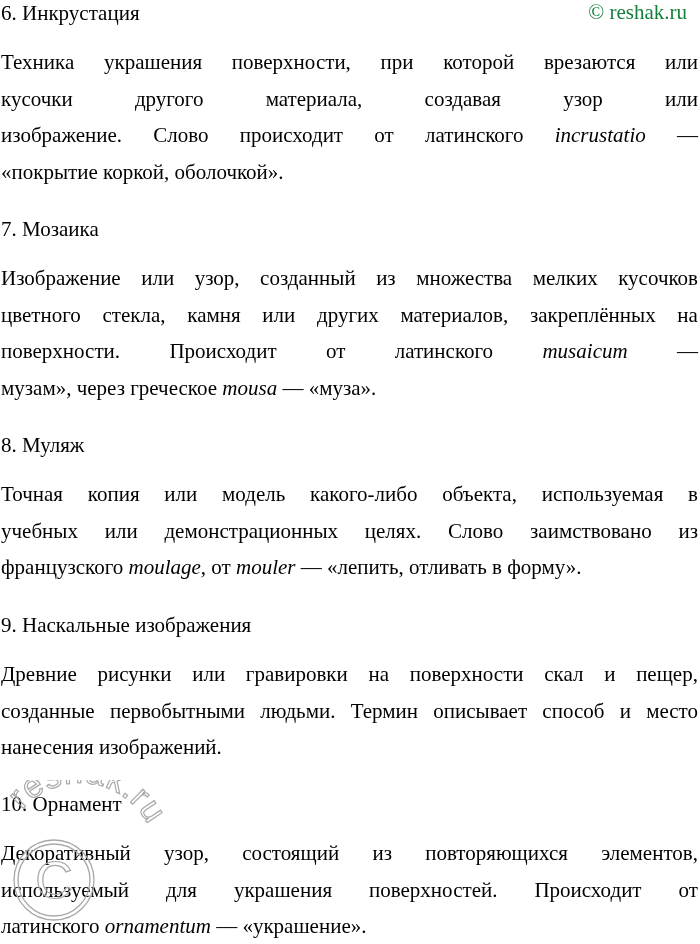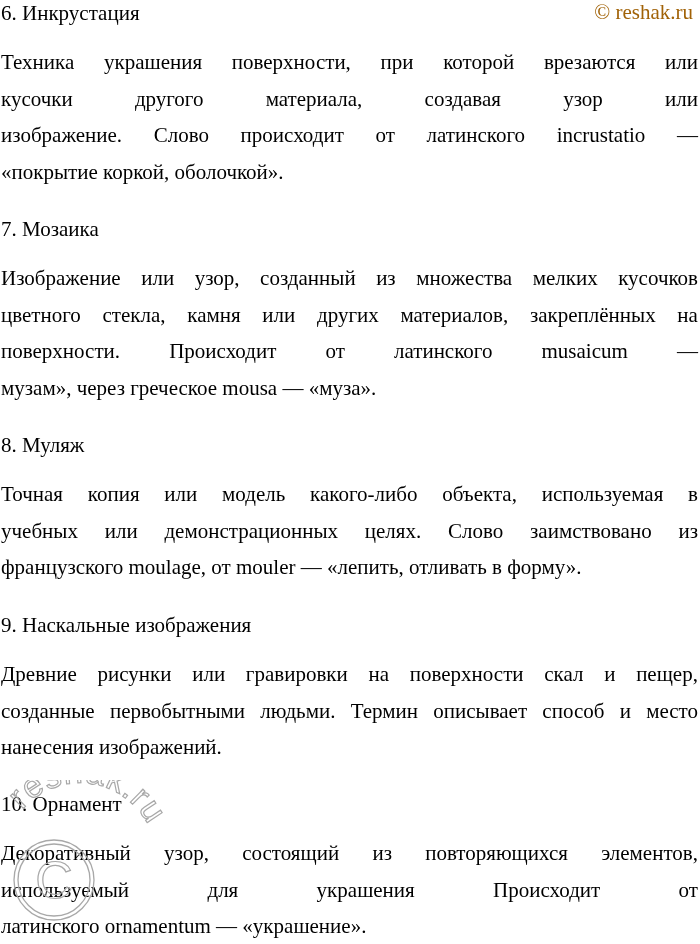--- a/index.html
+++ b/index.html
@@ -17,25 +17,25 @@
     }
     .page {
       position: absolute;
       left: 0;
       top: 0;
       width: 700px;
       height: 944px;
     }
     .copyright {
       position: absolute;
-      right: 7px;
+      right: 13px;
       top: 0px;
       font-size: 21px;
       line-height: 24px;
-      color: #a16207;
+      color: #15803d;
     }
     .heading {
       position: absolute;
       left: 1px;
       font-weight: normal;
       font-size: 21px;
       line-height: 24px;
       white-space: nowrap;
     }
     .para {
@@ -52,21 +52,21 @@
       justify-content: space-between;
       white-space: nowrap;
       height: 36.6px;
     }
     .line-left {
       display: block;
       white-space: nowrap;
       height: 36.6px;
       line-height: 36.6px;
     }
-    em, .it { }
+    em, .it { font-style: italic; }
     .watermark {
       position: absolute;
       left: 0;
       top: 780px;
       width: 200px;
       height: 164px;
       pointer-events: none;
     }
   </style>
 </head>
@@ -201,20 +201,21 @@
       <span>узор,</span>
       <span>состоящий</span>
       <span>из</span>
       <span>повторяющихся</span>
       <span>элементов,</span>
     </div>
     <div class="line-flex">
       <span>используемый</span>
       <span>для</span>
       <span>украшения</span>
+      <span>поверхностей.</span>
       <span>Происходит</span>
       <span>от</span>
     </div>
     <div class="line-left"><span>латинского </span><span class="it">ornamentum</span><span> — «украшение».</span></div>
   </div>
 
   <svg class="watermark" viewBox="0 0 200 164" xmlns="http://www.w3.org/2000/svg">
     <defs>
       <path id="wm-arc" d="M 22 30 A 68 68 0 0 1 138 128" fill="none"></path>
     </defs>

